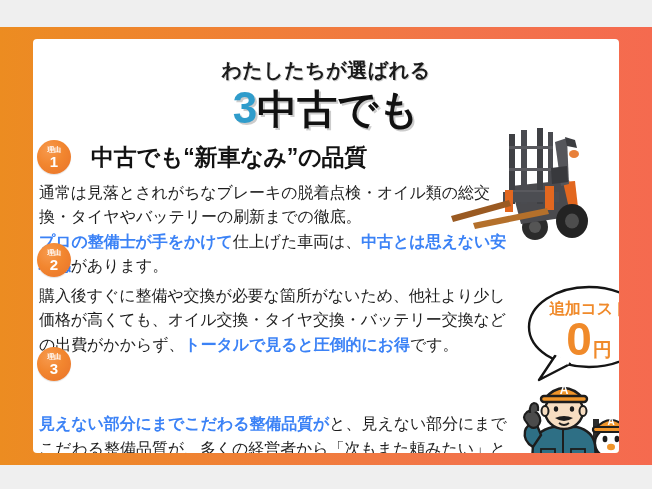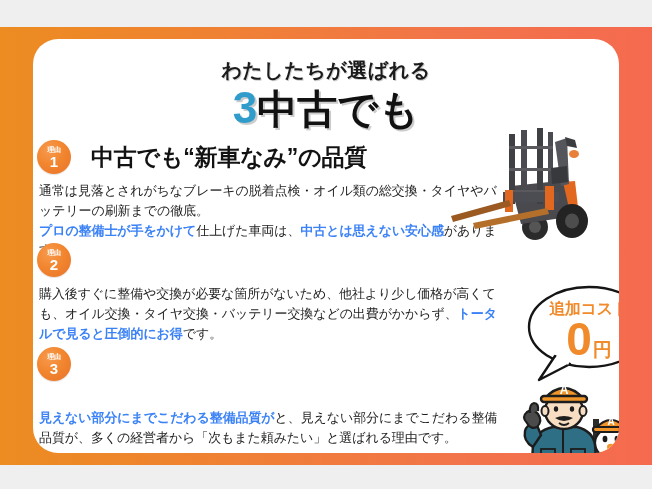--- a/index.html
+++ b/index.html
@@ -24,21 +24,21 @@
     background: linear-gradient(to right, #ec8c21 0%, #ef8330 28%, #f2744a 70%, #f56a4f 100%);
     box-sizing: border-box;
   }
   #poster-panel {
     position: absolute;
     left: 33px;
     top: 12px;
     width: 586px;
     height: 414px;
     background: #ffffff;
-    border-radius: 25px;
+    border-radius: 4px;
     overflow: hidden;
   }
 
   
   #headline-block {
     position: absolute;
     left: 0;
     top: 20px;
     width: 586px;
     text-align: center;
@@ -108,21 +108,21 @@
     margin-left: 20px;
     font-size: 23px;
     font-weight: bold;
     color: #121212;
     letter-spacing: -0.2px;
     white-space: nowrap;
   }
   .reason-body {
     margin-top: 6px;
     margin-left: 2px;
-    font-size: 13px;
+    font-size: 16px;
     line-height: 1.52;
     color: #1d1d1d;
     letter-spacing: -0.1px;
   }
   .hl {
     color: #3b82f6;
     font-weight: bold;
   }
 
   

